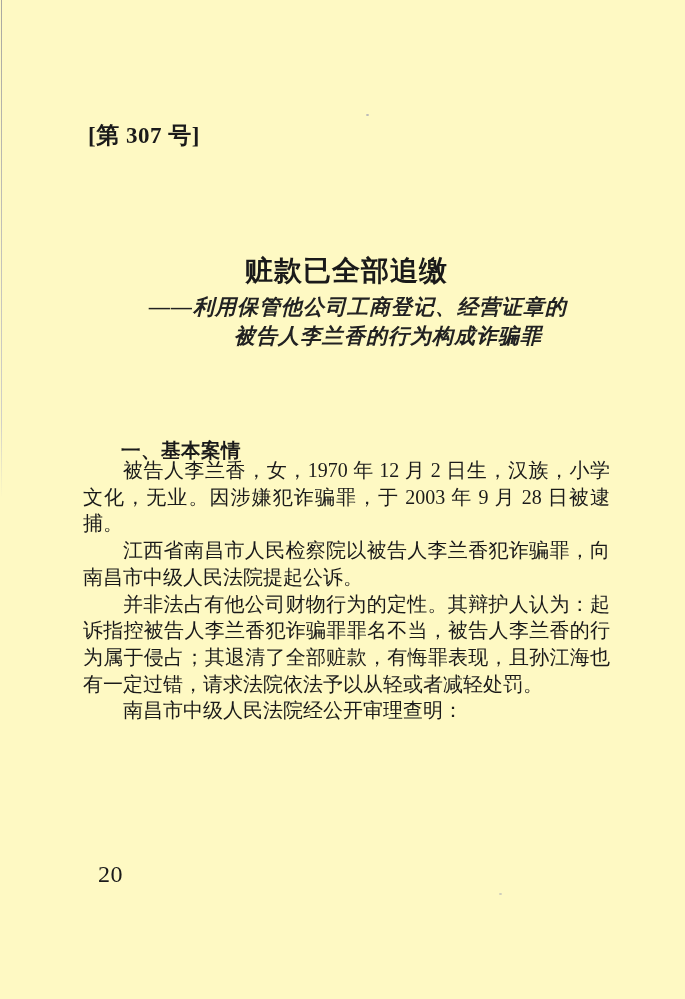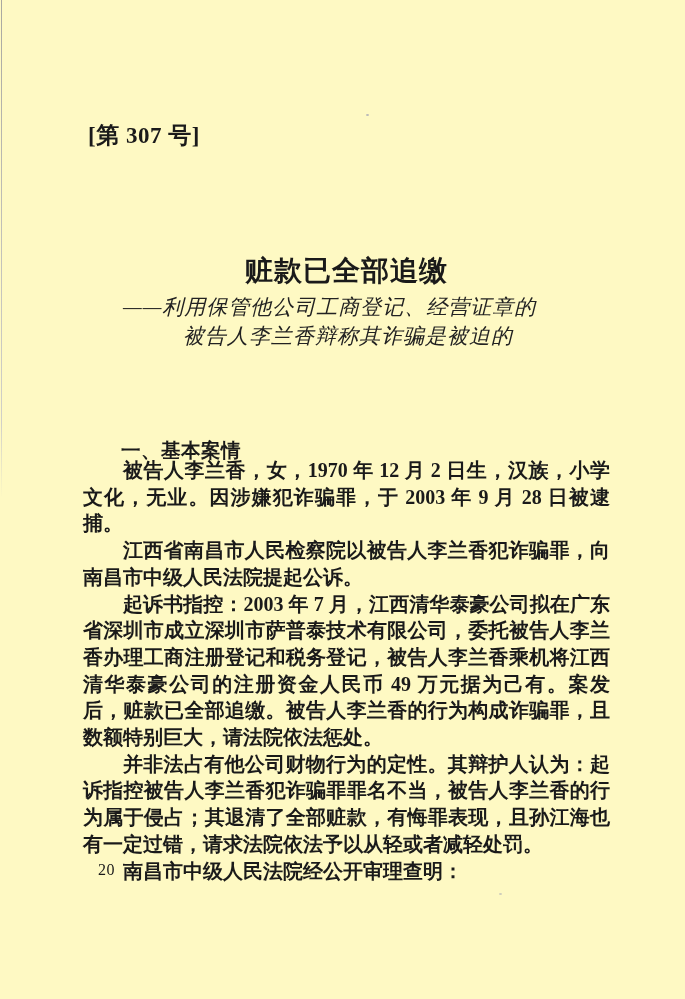--- a/index.html
+++ b/index.html
@@ -58,23 +58,24 @@
     white-space: nowrap;
   }
   .subtitle {
     position: absolute;
     left: 123px;
     top: 293px;
     width: 470px;
     font-size: 21px;
     line-height: 28.5px;
     font-style: italic;
-    font-weight: 400;
+    font-weight: 700;
     letter-spacing: 1px;
     color: #222;
+    text-align: center;
   }
   .subtitle .sub-rest {
     padding-left: 60px;
   }
   .section-heading {
     position: absolute;
     left: 121px;
     top: 437px;
     margin: 0;
     font-family: "Liberation Sans", "DejaVu Sans", sans-serif;
@@ -89,53 +90,51 @@
     left: 83px;
     top: 457px;
     width: 527px;
     font-size: 20px;
     line-height: 26.7px;
     text-align: justify;
   }
   .body-text p {
     margin: 0;
     text-indent: 2em;
-    font-weight: bold;
   }
   .page-number {
     position: absolute;
     left: 98px;
     top: 861px;
-    font-size: 16px;
+    font-size: 24px;
     letter-spacing: 0.5px;
   }
 </style>
 </head>
 <body>
 
 <div class="page">
 
   <div class="scan-edge"></div>
   <div class="scan-speck speck-1"></div>
   <div class="scan-speck speck-2"></div>
 
   <div class="case-number">[第 307 号]</div>
 
   <h1 class="title">赃款已全部追缴</h1>
 
   <div class="subtitle">
     <div class="sub-line sub-first">——利用保管他公司工商登记、经营证章的</div>
-    <div class="sub-line sub-rest">被告人李兰香辩称其诈骗是被迫的</div>
+    <div class="sub-line sub-rest">被告人李兰香的行为构成诈骗罪</div>
   </div>
 
   <h2 class="section-heading">一、基本案情</h2>
 
   <div class="body-text">
     <p>被告人李兰香，女，1970 年 12 月 2 日生，汉族，小学文化，无业。因涉嫌犯诈骗罪，于 2003 年 9 月 28 日被逮捕。</p>
     <p>江西省南昌市人民检察院以被告人李兰香犯诈骗罪，向南昌市中级人民法院提起公诉。</p>
-    <p>起诉书指控：2003 年 7 月，江西清华泰豪公司拟在广东省深圳市成立深圳市萨普泰技术有限公司，委托被告人李兰香办理工商注册登记和税务登记，被告人李兰香乘机将江西清华泰豪公司的注册资金人民币 49 万元据为己有。案发后，赃款已全部追缴。被告人李兰香的行为构成诈骗罪，且数额特别巨大，请法院依法惩处。</p>
     <p>并非法占有他公司财物行为的定性。其辩护人认为：起诉指控被告人李兰香犯诈骗罪罪名不当，被告人李兰香的行为属于侵占；其退清了全部赃款，有悔罪表现，且孙江海也有一定过错，请求法院依法予以从轻或者减轻处罚。</p>
     <p>南昌市中级人民法院经公开审理查明：</p>
   </div>
 
   <div class="page-number">20</div>
 
 </div>
 
 </body></html>

